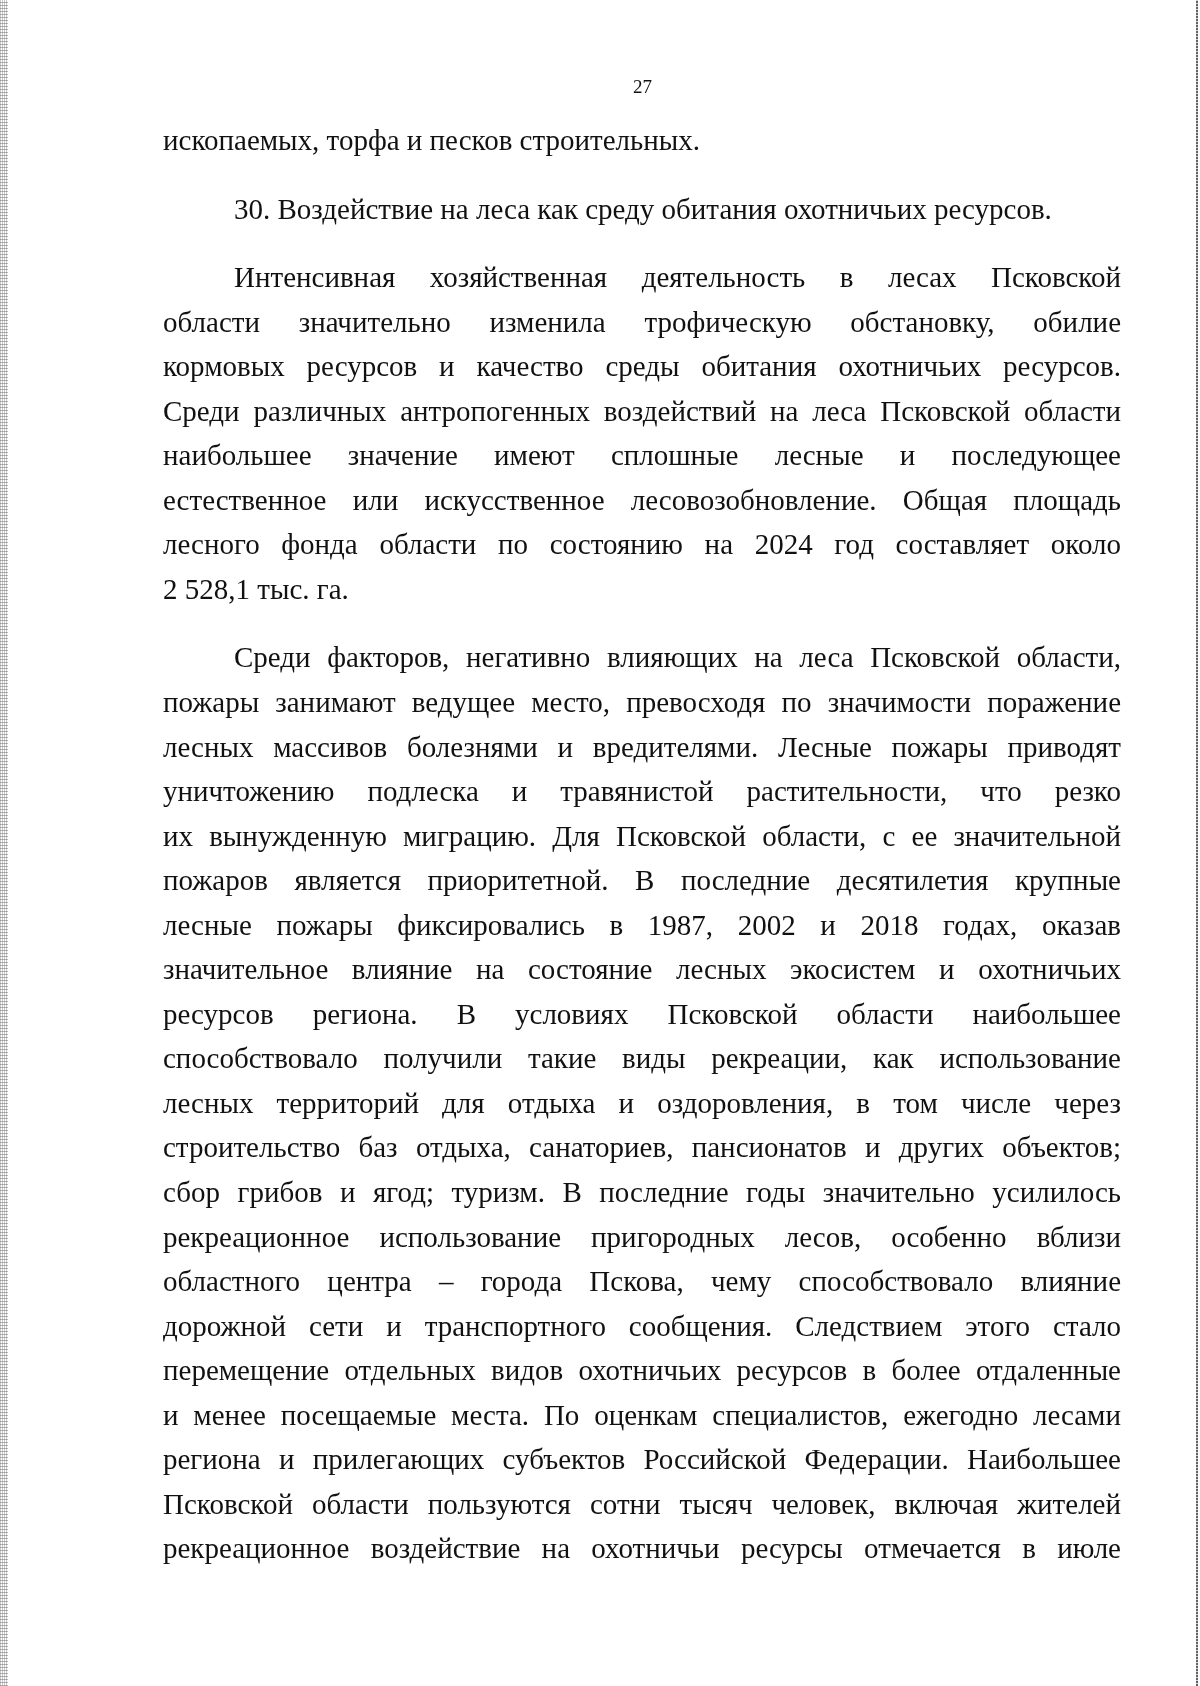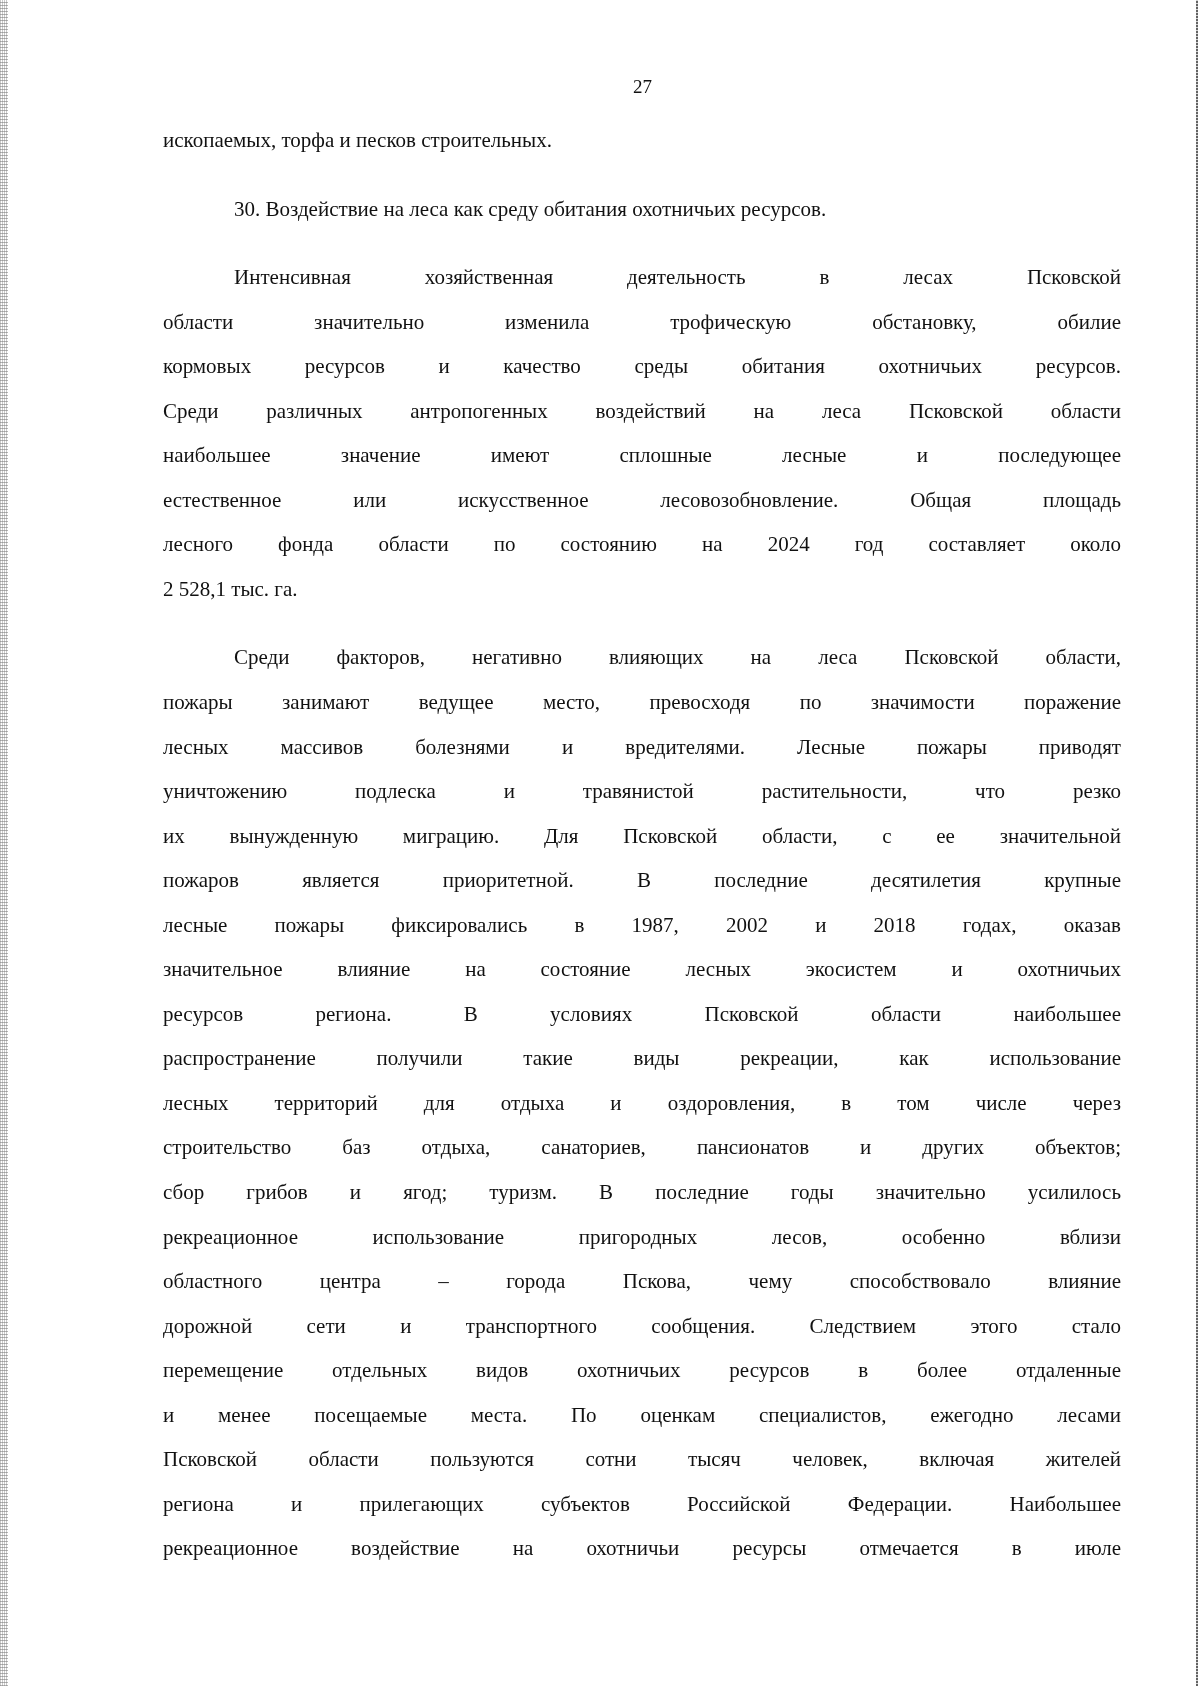--- a/index.html
+++ b/index.html
@@ -17,21 +17,21 @@
   .scan-right {
     position: absolute; left: 1196px; top: 0; width: 2px; height: 1686px;
     background-image: repeating-linear-gradient(0deg, rgba(60,60,60,0.8) 0 2px, rgba(160,160,160,0.5) 2px 3px);
   }
   .page-number {
     position: absolute; top: 76px; left: 0; width: 1285px; text-align: center;
     font-size: 19px; line-height: 22px;
   }
   .text-block {
     position: absolute; left: 163px; top: 118px; width: 958px;
-    font-size: 21px; line-height: 44.55px;
+    font-size: 29px; line-height: 44.55px;
   }
   .line {
     display: block; height: 44.55px; white-space: nowrap;
     text-align: justify; text-align-last: justify;
   }
   .line.last { text-align-last: left; }
   .line.indent { padding-left: 71px; margin-top: 24px; }
   .footer-code {
     position: absolute; left: 163px; top: 1698px;
     font-size: 12px; line-height: 22px;
@@ -58,27 +58,27 @@
     <span class="line last">2 528,1 тыс. га.</span>
     <span class="line indent">Среди факторов, негативно влияющих на леса Псковской области,</span>
     <span class="line">пожары занимают ведущее место, превосходя по значимости поражение</span>
     <span class="line">лесных массивов болезнями и вредителями. Лесные пожары приводят</span>
     <span class="line">уничтожению подлеска и травянистой растительности, что резко</span>
     <span class="line">их вынужденную миграцию. Для Псковской области, с ее значительной</span>
     <span class="line">пожаров является приоритетной. В последние десятилетия крупные</span>
     <span class="line">лесные пожары фиксировались в 1987, 2002 и 2018 годах, оказав</span>
     <span class="line">значительное влияние на состояние лесных экосистем и охотничьих</span>
     <span class="line">ресурсов региона. В условиях Псковской области наибольшее</span>
-    <span class="line">распространение получили такие виды рекреации, как использование</span>
+    <span class="line">способствовало получили такие виды рекреации, как использование</span>
     <span class="line">лесных территорий для отдыха и оздоровления, в том числе через</span>
     <span class="line">строительство баз отдыха, санаториев, пансионатов и других объектов;</span>
     <span class="line">сбор грибов и ягод; туризм. В последние годы значительно усилилось</span>
     <span class="line">рекреационное использование пригородных лесов, особенно вблизи</span>
     <span class="line">областного центра – города Пскова, чему способствовало влияние</span>
     <span class="line">дорожной сети и транспортного сообщения. Следствием этого стало</span>
     <span class="line">перемещение отдельных видов охотничьих ресурсов в более отдаленные</span>
     <span class="line">и менее посещаемые места. По оценкам специалистов, ежегодно лесами</span>
+    <span class="line">региона и прилегающих субъектов Российской Федерации. Наибольшее</span>
     <span class="line">Псковской области пользуются сотни тысяч человек, включая жителей</span>
-    <span class="line">региона и прилегающих субъектов Российской Федерации. Наибольшее</span>
     <span class="line">рекреационное воздействие на охотничьи ресурсы отмечается в июле</span>
   </div>
 
 <div class="footer-code">72Д</div>
 
 </body></html>

